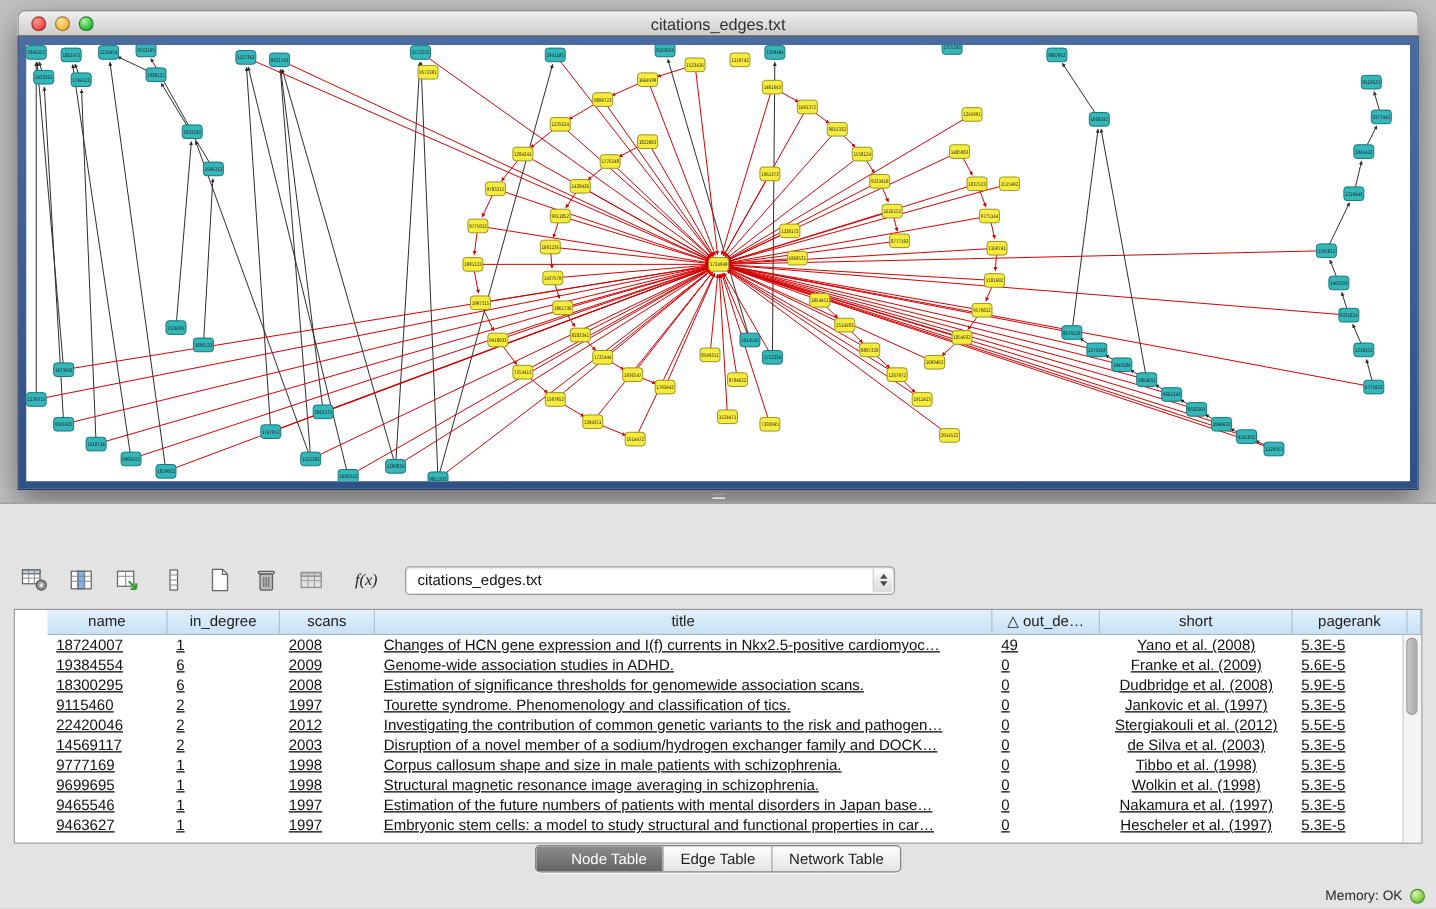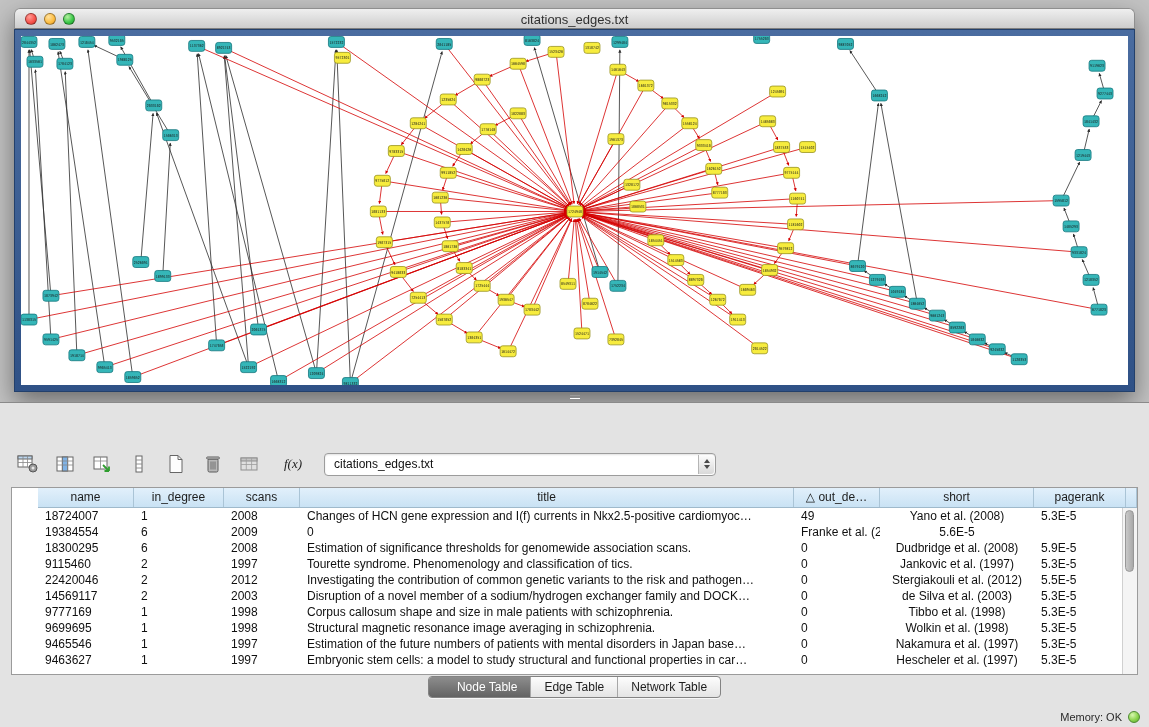--- a/index.html
+++ b/index.html
@@ -52,21 +52,21 @@
     display:flex; flex-direction:column; align-items:center; justify-content:center; gap:2px; }
   .tri-up { width:0; height:0; border-left:3.5px solid transparent; border-right:3.5px solid transparent; border-bottom:4px solid #4a4a4a; }
   .tri-dn { width:0; height:0; border-left:3.5px solid transparent; border-right:3.5px solid transparent; border-top:4px solid #4a4a4a; }
 
   .table-wrap { position:absolute; left:11px; right:11px; top:84px; height:188px;
     background:#fff; border:1px solid #9b9b9b; overflow:hidden;padding-left:26px; }
   .tbl-header { display:grid; grid-template-columns:96px 90px 76px 494px 86px 154px 92px 1fr;
     height:20px; background:linear-gradient(#e2f0fb,#c9e2f4); border-bottom:1px solid #9fb9cb; }
   .tbl-header .th { font-size:12px; color:#1c1c1c; text-align:center; line-height:19px;
     border-right:1px solid #aac4d6; overflow:hidden; white-space:nowrap; }
-  .tbl-body .tr { display:grid; grid-template-columns:96px 90px 76px 494px 86px 154px 92px 1fr; height:16px; }
+  .tbl-body .tr { display:grid; grid-template-columns:96px 90px 76px 494px 86px 154px 92px 1fr; height:16px;text-decoration:underline; }
   .tbl-body .td { font-size:12px; color:#101010; line-height:16px; white-space:nowrap; overflow:hidden; padding-left:7px; }
   .tbl-body .td:nth-child(6) { text-align:center; padding-left:0; }
   .vscroll { position:absolute; top:20px; right:0; bottom:0; width:15px; background:#f4f4f4; border-left:1px solid #d0d0d0; }
   .vthumb { position:absolute; top:2px; left:2px; width:9px; height:62px; border-radius:5px;
     background:linear-gradient(90deg,#c9c9c9,#a9a9a9); border:1px solid #979797; }
 
   .tabs-row { position:absolute; left:0; right:0; top:273px; display:flex; justify-content:center; }
   .tabs { display:inline-flex; border:1px solid #838383; border-radius:4px; overflow:hidden;
     background:linear-gradient(#fdfdfd,#e4e4e4); box-shadow:0 1px 0 rgba(255,255,255,.7); }
   .tab { font-size:12px; color:#1d1d1d; padding:3px 13px; border-left:1px solid #a7a7a7; }
@@ -801,20 +801,21 @@
           <div class="td">2008</div>
           <div class="td">Changes of HCN gene expression and I(f) currents in Nkx2.5-positive cardiomyoc…</div>
           <div class="td">49</div>
           <div class="td">Yano et al. (2008)</div>
           <div class="td">5.3E-5</div>
         </div>
         <div class="tr">
           <div class="td">19384554</div>
           <div class="td">6</div>
           <div class="td">2009</div>
+          <div class="td">Genome-wide association studies in ADHD.</div>
           <div class="td">0</div>
           <div class="td">Franke et al. (2009)</div>
           <div class="td">5.6E-5</div>
         </div>
         <div class="tr">
           <div class="td">18300295</div>
           <div class="td">6</div>
           <div class="td">2008</div>
           <div class="td">Estimation of significance thresholds for genomewide association scans.</div>
           <div class="td">0</div>

